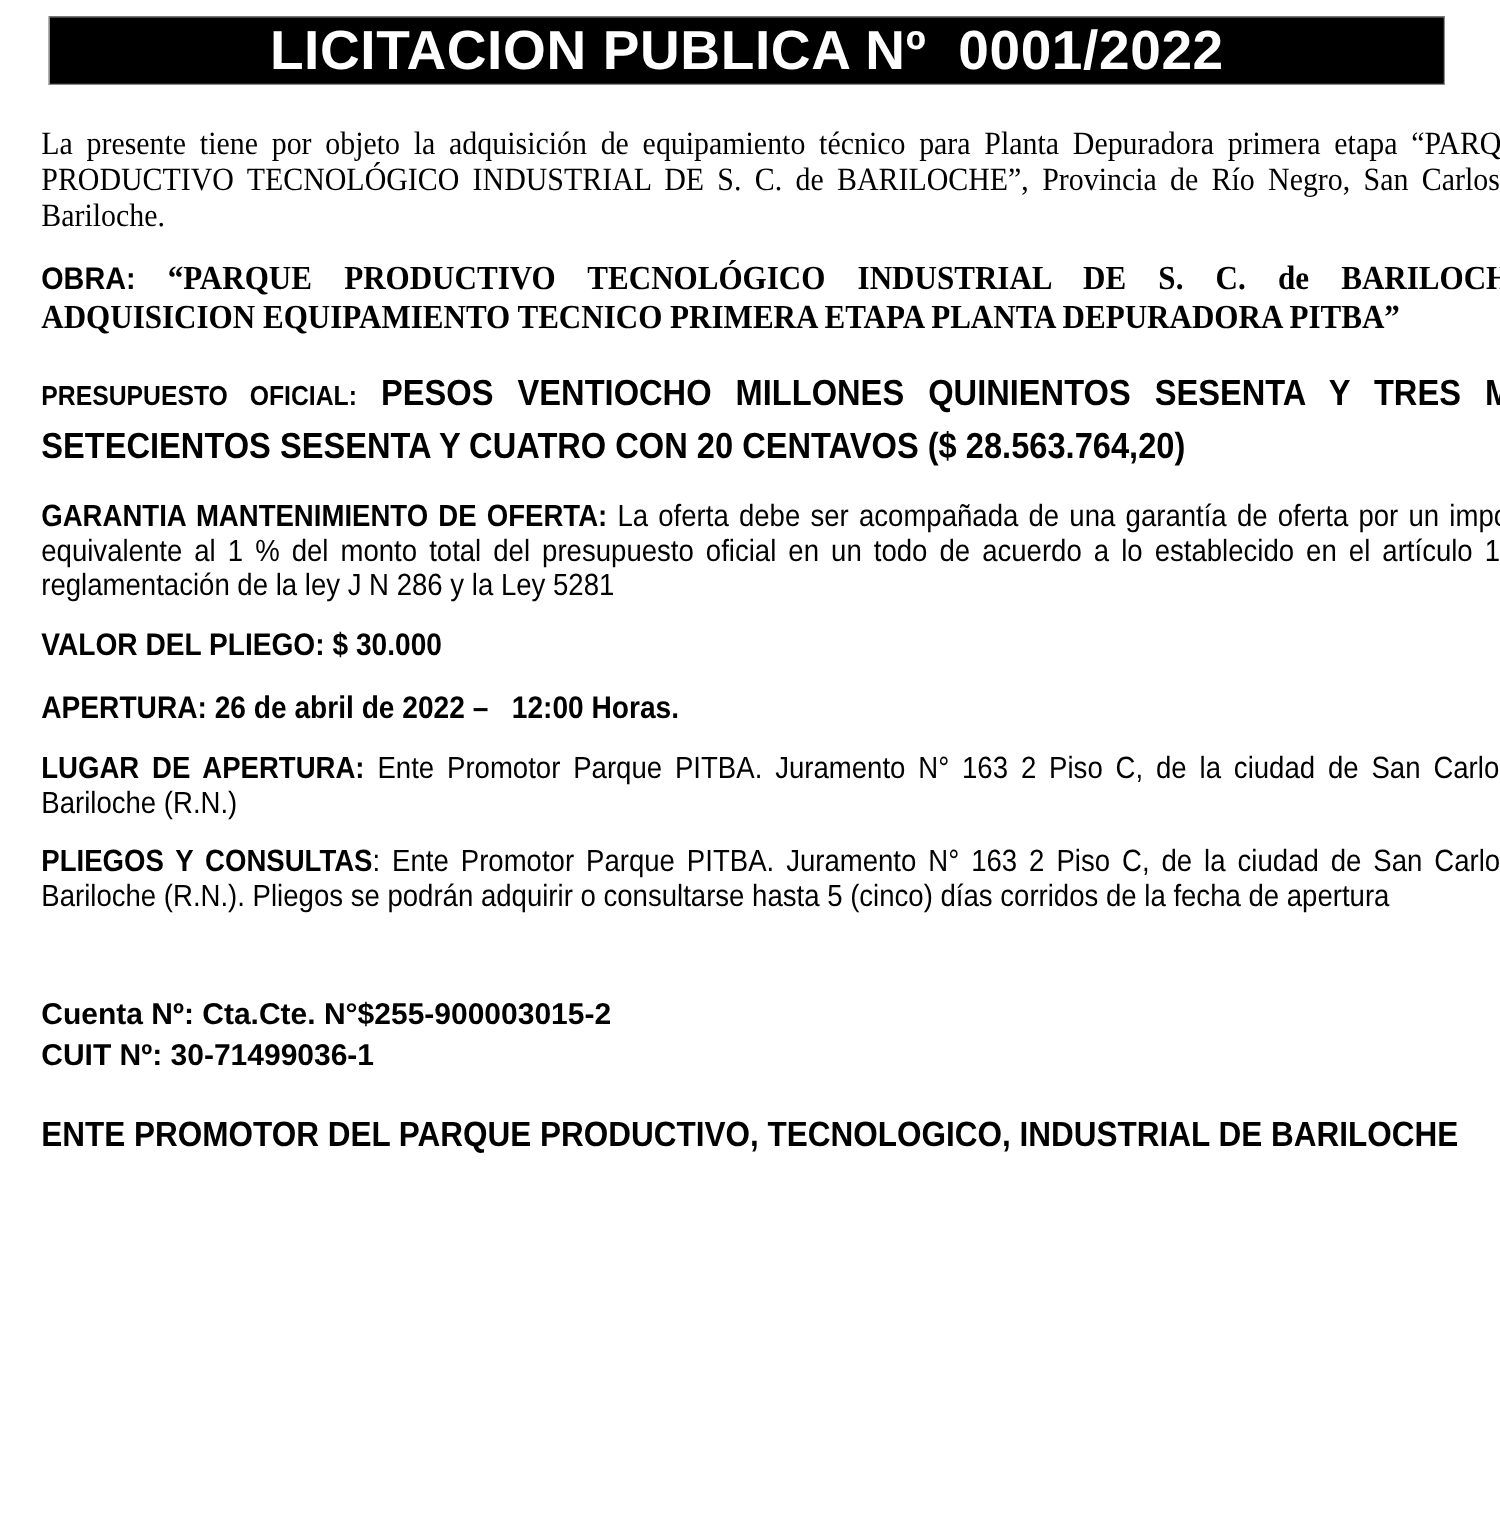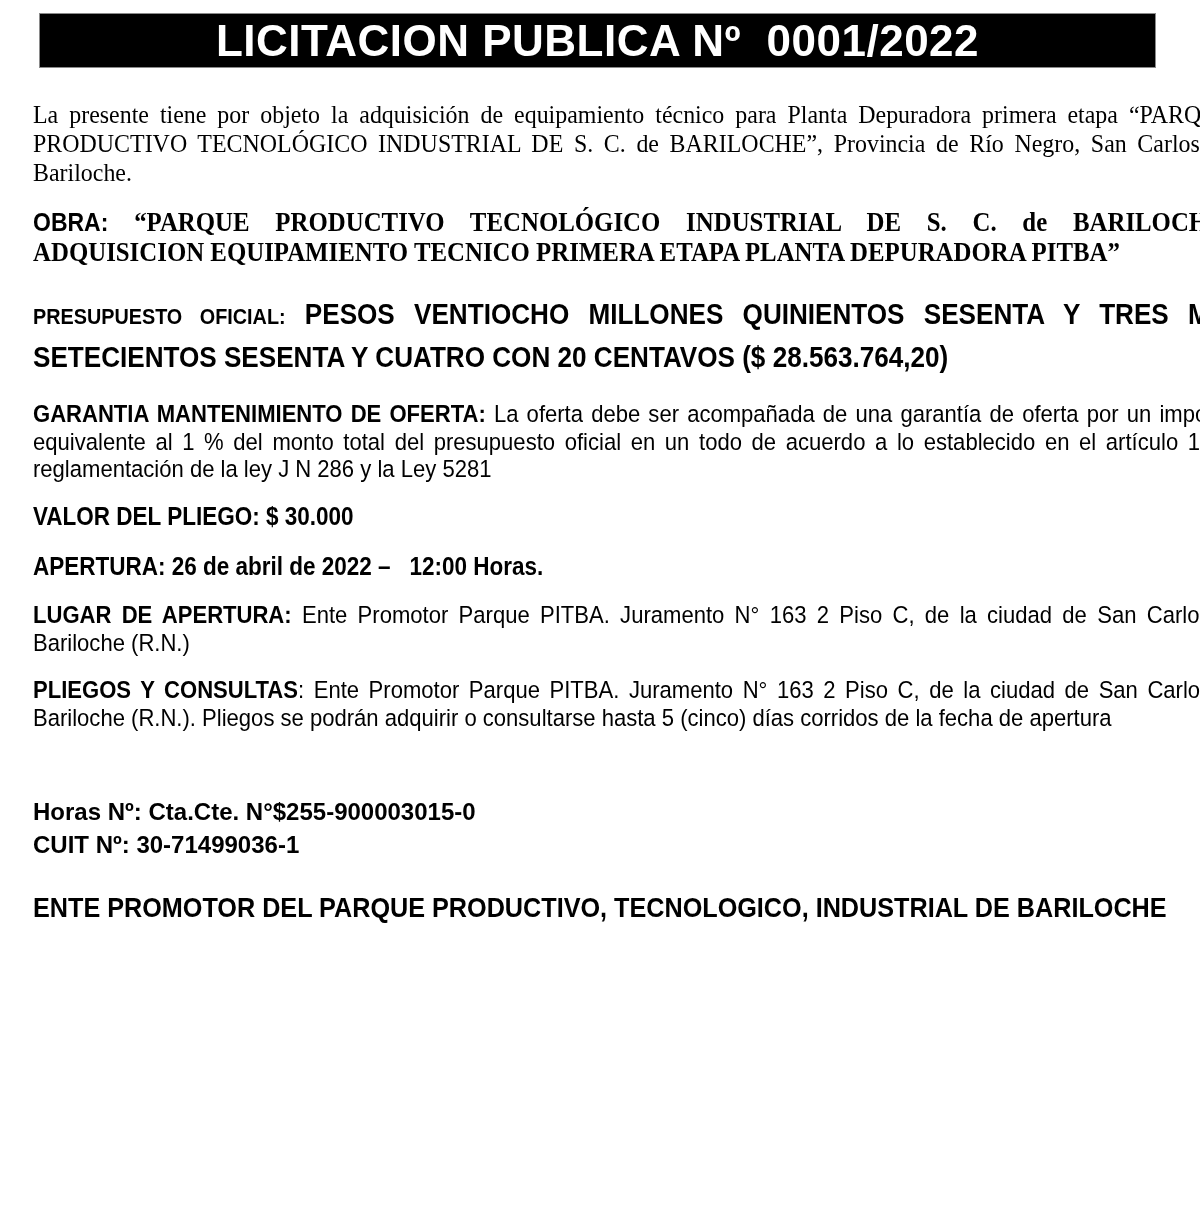--- a/index.html
+++ b/index.html
@@ -94,21 +94,21 @@
 
   <div class="tblock cx90">
     <p class="body-p lugar just"><b>LUGAR DE APERTURA:</b> <span>Ente Promotor Parque PITBA. Juramento N° 163 2 Piso C, de la ciudad de San Carlos d Bariloche (R.N.)</span></p>
   </div>
 
   <div class="tblock cx90">
     <p class="body-p pliegos just"><b>PLIEGOS Y CONSULTAS</b><span>:</span> <span>Ente Promotor Parque PITBA. Juramento N° 163 2 Piso C, de la ciudad de San Carlos d Bariloche (R.N.). Pliegos se podrán adquirir o consultarse hasta 5 (cinco) días corridos de la fecha de apertura</span></p>
   </div>
 
   <div class="tblock bank">
-    <p><span>Horas Nº:</span> <span>Cta.Cte. N°$255-900003015-0</span></p>
+    <p><span>Cuenta Nº:</span> <span>Cta.Cte. N°$255-900003015-2</span></p>
     <p><span>CUIT Nº:</span> <span>30-71499036-1</span></p>
   </div>
 
   <div class="tblock cx90">
     <p class="entity just">ENTE PROMOTOR DEL PARQUE PRODUCTIVO, TECNOLOGICO, INDUSTRIAL DE BARILOCHE</p>
   </div>
 
 
 </div>
 

